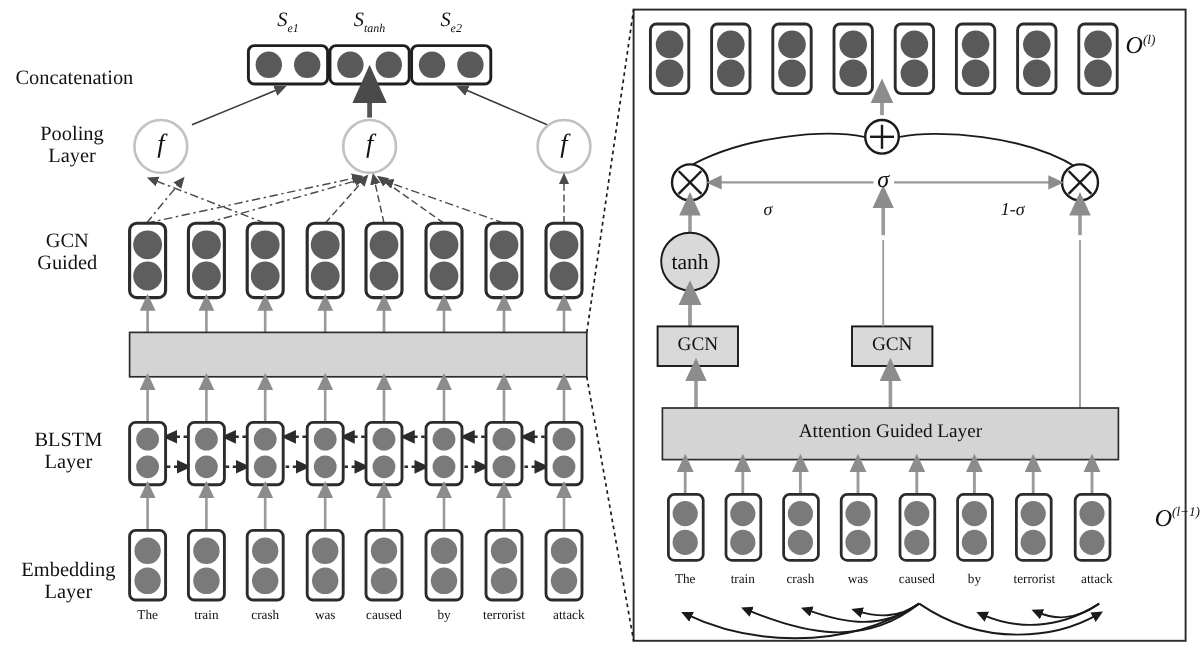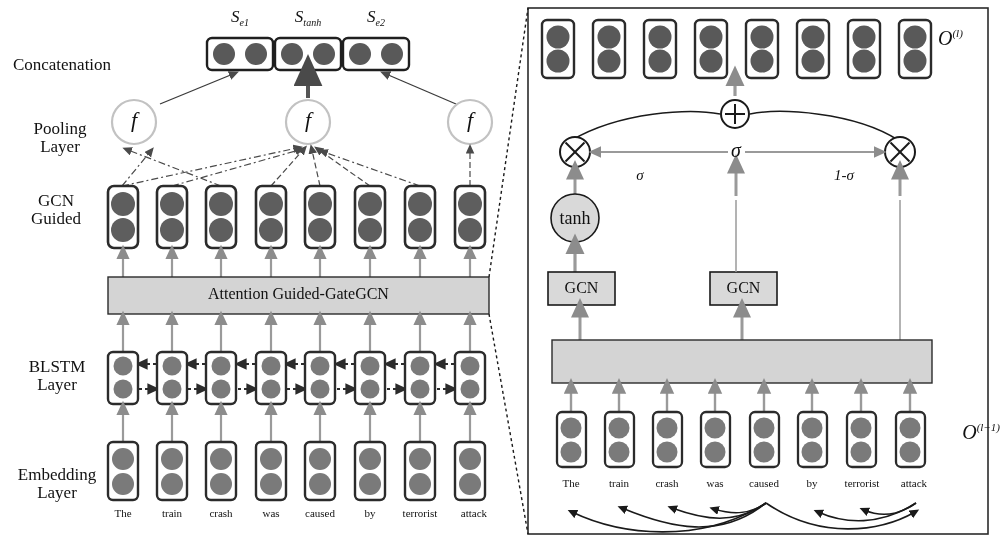--- a/index.html
+++ b/index.html
@@ -452,21 +452,21 @@
       <path d="M766,503 C820,540 880,532 915,512" marker-end="url(#ahBlack)"></path>
       <path d="M916,503 C880,526 845,524 818,512" marker-end="url(#ahBlack)"></path>
       <path d="M916,503 C895,518 878,516 864,510" marker-end="url(#ahBlack)"></path>
     </g>
 
   </svg>
 
   <div class="lbl rowlabel" style="left:6px;top:56px;width:112px;">
     <span>Concatenation</span>
   </div>
-  <div class="lbl rowlabel" style="left:6px;top:103px;width:108px;margin-top:17px;">
+  <div class="lbl rowlabel" style="left:6px;top:103px;width:108px;">
     <div>Pooling</div>
     <div>Layer</div>
   </div>
   <div class="lbl rowlabel" style="left:6px;top:192px;width:100px;">
     <div>GCN</div>
     <div>Guided</div>
   </div>
   <div class="lbl rowlabel" style="left:4px;top:358px;width:106px;">
     <div>BLSTM</div>
     <div>Layer</div>
@@ -489,23 +489,20 @@
   <div class="lbl ftext" style="left:114px;top:108px;width:40px;">
     <span>f</span>
   </div>
   <div class="lbl ftext" style="left:288px;top:108px;width:40px;">
     <span>f</span>
   </div>
   <div class="lbl ftext" style="left:450px;top:108px;width:40px;">
     <span>f</span>
   </div>
 
-  <div class="lbl boxtext" style="left:108px;top:286px;width:381px;">
-    <span>Attention Guided-GateGCN</span>
-  </div>
 
   <div class="lbl word" style="left:98px;top:508px;width:50px;"><span>The</span></div>
   <div class="lbl word" style="left:147px;top:508px;width:50px;"><span>train</span></div>
   <div class="lbl word" style="left:196px;top:508px;width:50px;"><span>crash</span></div>
   <div class="lbl word" style="left:246px;top:508px;width:50px;"><span>was</span></div>
   <div class="lbl word" style="left:292px;top:508px;width:56px;"><span>caused</span></div>
   <div class="lbl word" style="left:347px;top:508px;width:46px;"><span>by</span></div>
   <div class="lbl word" style="left:386px;top:508px;width:68px;"><span>terrorist</span></div>
   <div class="lbl word" style="left:448px;top:508px;width:52px;"><span>attack</span></div>
 
@@ -531,20 +528,23 @@
     <span>tanh</span>
   </div>
 
   <div class="lbl boxtext" style="left:548px;top:280px;width:67px;">
     <span>GCN</span>
   </div>
   <div class="lbl boxtext" style="left:710px;top:280px;width:67px;">
     <span>GCN</span>
   </div>
 
+  <div class="lbl boxtext" style="left:552px;top:352px;width:380px;">
+    <span>Attention Guided Layer</span>
+  </div>
 
   <div class="lbl word" style="left:546px;top:478px;width:50px;"><span>The</span></div>
   <div class="lbl word" style="left:594px;top:478px;width:50px;"><span>train</span></div>
   <div class="lbl word" style="left:641px;top:478px;width:52px;"><span>crash</span></div>
   <div class="lbl word" style="left:691px;top:478px;width:48px;"><span>was</span></div>
   <div class="lbl word" style="left:735px;top:478px;width:58px;"><span>caused</span></div>
   <div class="lbl word" style="left:790px;top:478px;width:44px;"><span>by</span></div>
   <div class="lbl word" style="left:828px;top:478px;width:68px;"><span>terrorist</span></div>
   <div class="lbl word" style="left:888px;top:478px;width:52px;"><span>attack</span></div>
 

